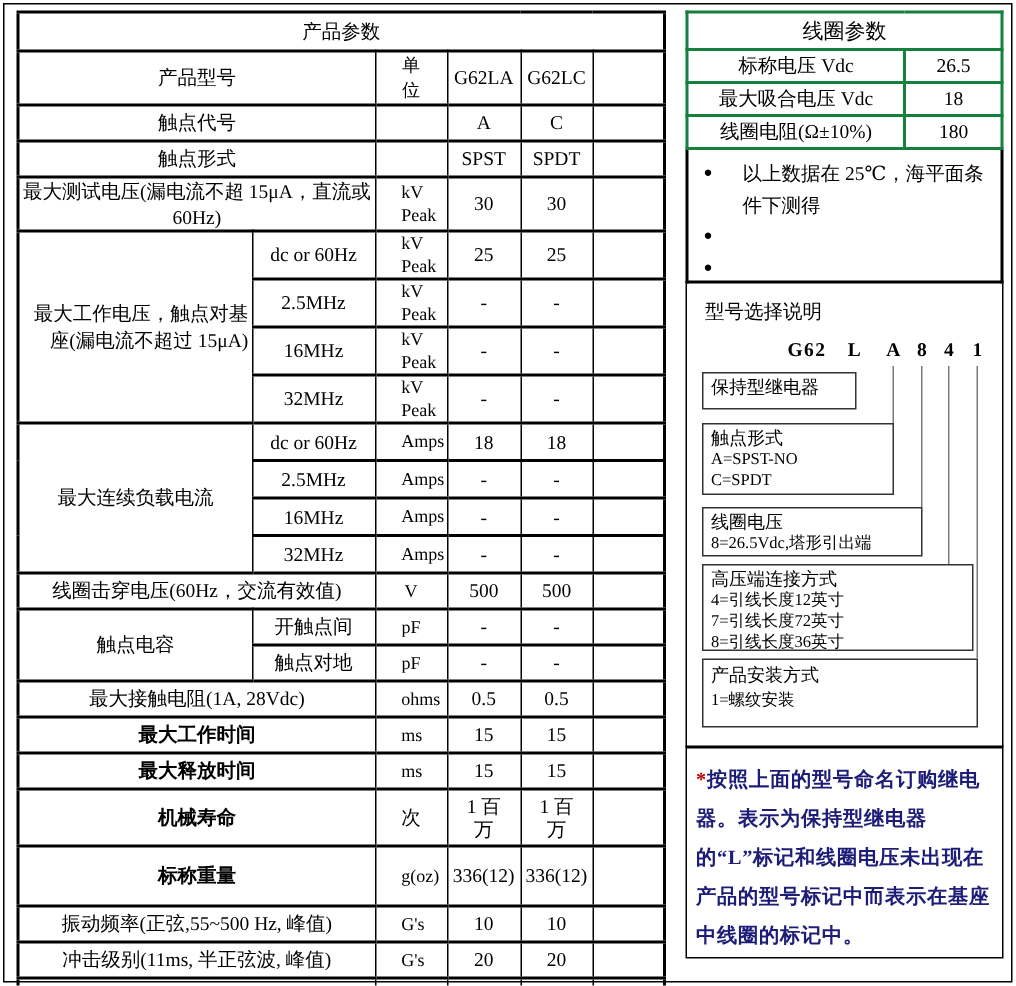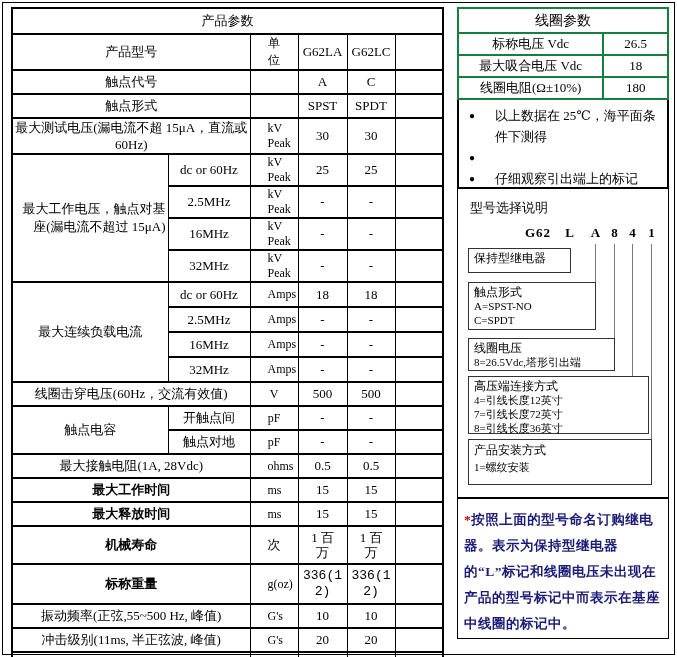--- a/index.html
+++ b/index.html
@@ -19,21 +19,21 @@
     border:1px solid #000;border-top-width:2px;border-bottom-width:2px;
     text-align:center;vertical-align:middle;font-size:13px;padding:0 2px;
     overflow:hidden;
   }
   table.pt td.unit{font-size:12px;padding:0 17px;}
   table.pt td.tl{text-align:right;padding-left:4px;margin-left:24px;}
   .h24{height:24px}.h25{height:25px}.h26{height:26px}.h36{height:36px}
   .h38{height:38px}.h40{height:40px}
   td.title-cell{font-size:14px;}
   .w30{width:30px;margin:0 auto;line-height:15px;}
-  .w42{width:42px;margin:0 auto;word-break:break-all;line-height:16px;font-family:Liberation Mono, monospace;}
+  .w42{width:42px;margin:0 auto;word-break:break-all;line-height:16px;}
   .wtemp{width:44px;line-height:17px;text-align:left;padding-left:1px;}
 
   
   .right-col{position:absolute;left:457px;top:7px;width:212px;}
   table.coil{
     width:212px;border-collapse:collapse;border:2px solid #000;table-layout:fixed;
   }
   table.coil td{border:2px solid #15803d;text-align:center;font-size:13px;height:20px;padding:0 2px;}
   table.coil td.hdr{height:23px;font-size:14px;}
 
@@ -290,21 +290,20 @@
   <div class="notes-box">
     <div class="note-item">
       <span class="note-bullet">●</span>
       <span class="note-text">以上数据在 25℃，海平面条件下测得</span>
     </div>
     <div class="note-item">
       <span class="note-bullet">●</span>
     </div>
     <div class="note-item">
       <span class="note-bullet">●</span>
-      <span class="note-text">仔细观察引出端上的标记</span>
     </div>
   </div>
 
   <div class="model-box">
     <div class="model-title">型号选择说明</div>
 
     <span class="code-part" style="left:80px">G62</span>
     <span class="code-part" style="left:112px">L</span>
     <span class="code-part" style="left:138px">A</span>
     <span class="code-part" style="left:157px">8</span>

